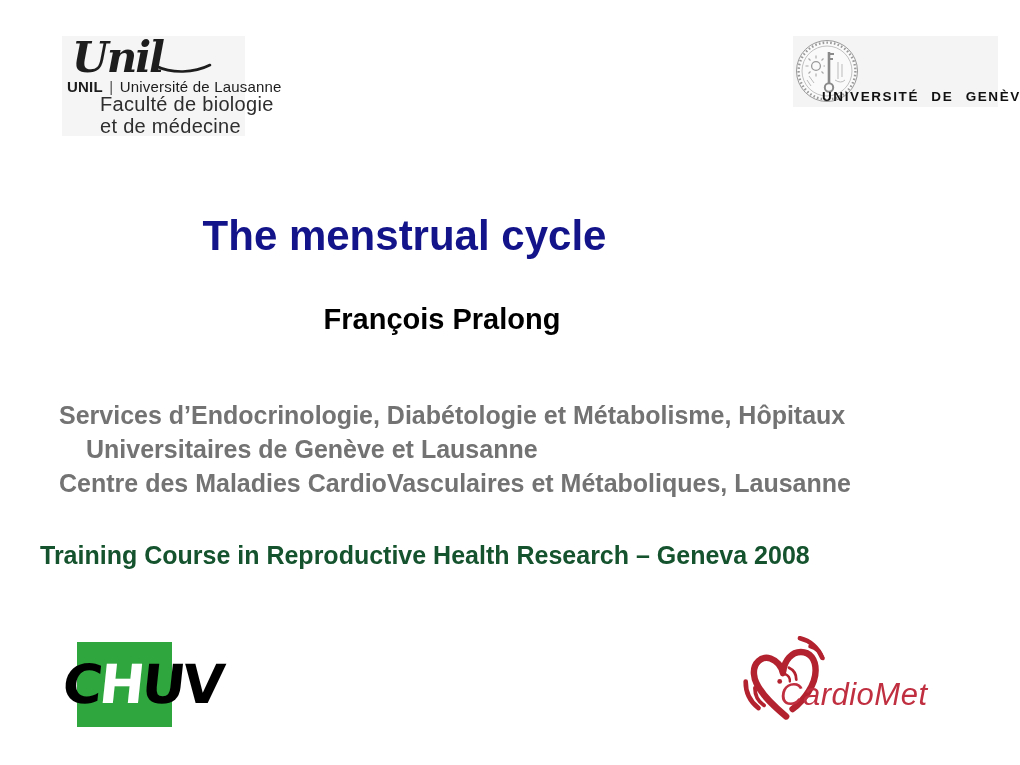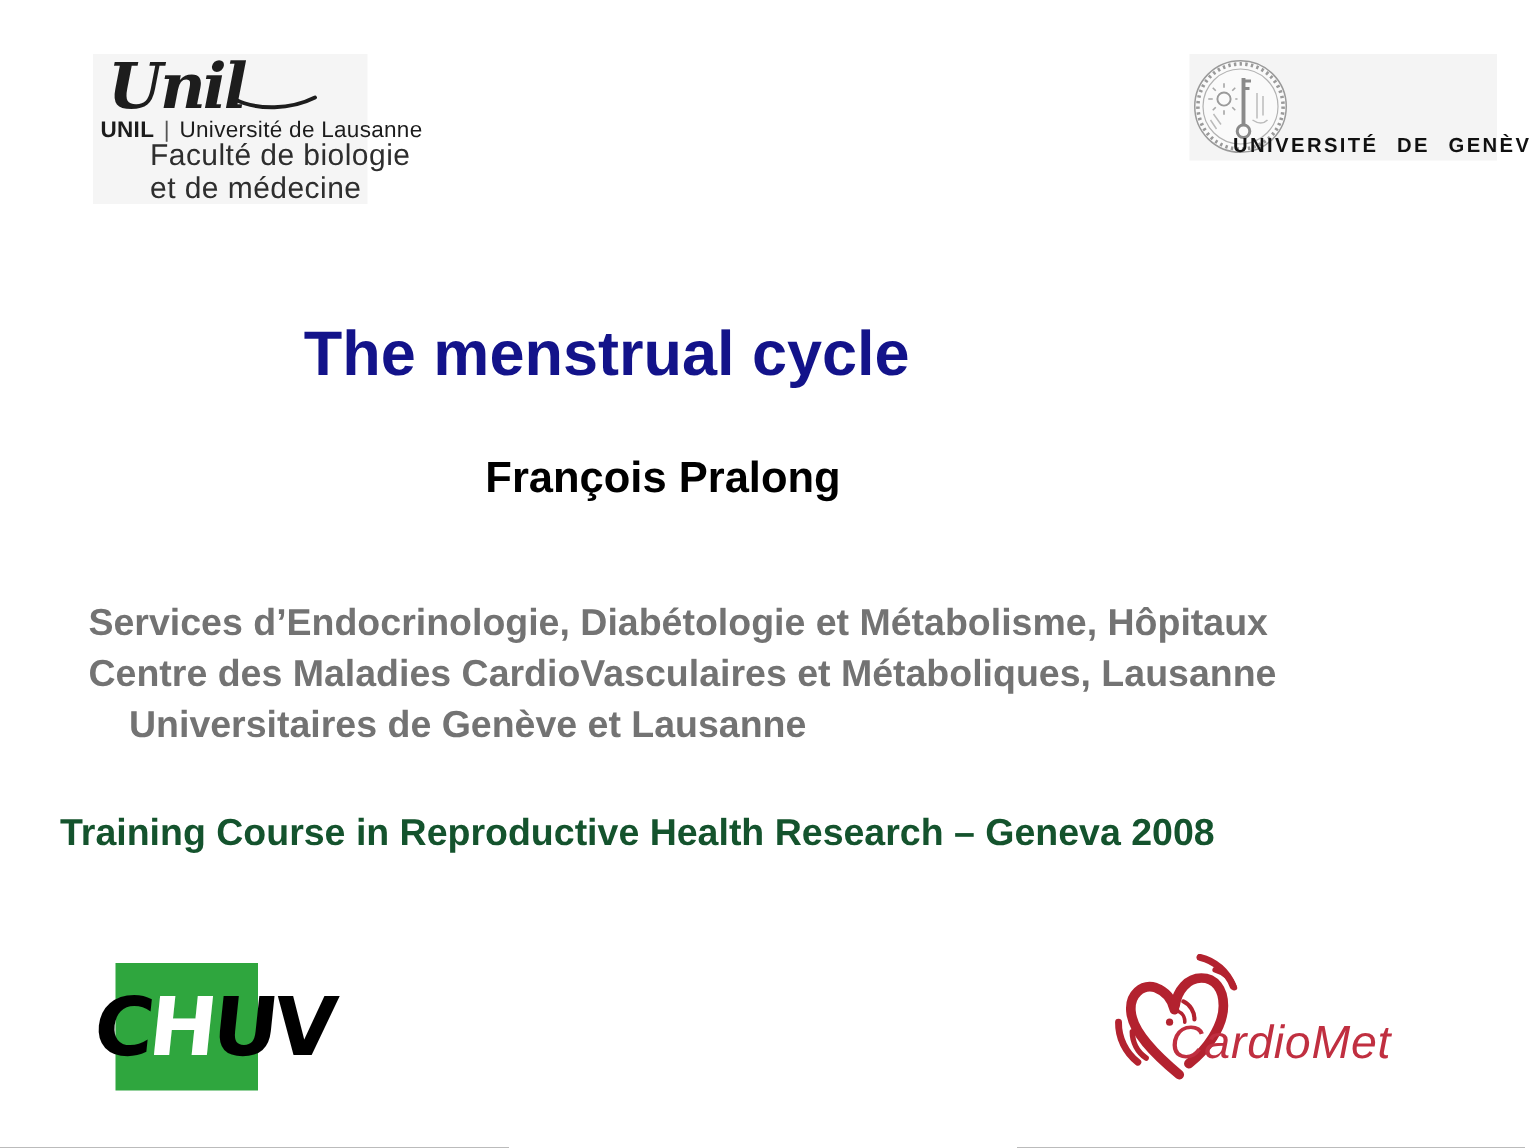--- a/index.html
+++ b/index.html
@@ -132,22 +132,22 @@
       <path d="M14,38 l5,7 M12,42 l4,6" stroke="#bbbbbb" stroke-width="1" fill="none"></path>
     </svg>
     <div class="unige-label">UNIVERSITÉ DE GENÈVE</div>
   </div>
 
   <h1 class="title">The menstrual cycle</h1>
   <h2 class="author">François Pralong</h2>
 
   <div class="affiliations">
     <div class="aff-line">Services d’Endocrinologie, Diabétologie et Métabolisme, Hôpitaux</div>
+    <div class="aff-line indent">Universitaires de Genève et Lausanne</div>
     <div class="aff-line">Centre des Maladies CardioVasculaires et Métaboliques, Lausanne</div>
-    <div class="aff-line indent">Universitaires de Genève et Lausanne</div>
   </div>
 
   <div class="course">Training Course in Reproductive Health Research – Geneva 2008</div>
 
   <div class="chuv-logo">
     <div class="chuv-green"></div>
     <div class="chuv-letters">
       <span>C</span><span class="white">H</span><span>U</span><span>V</span>
     </div>
   </div>

